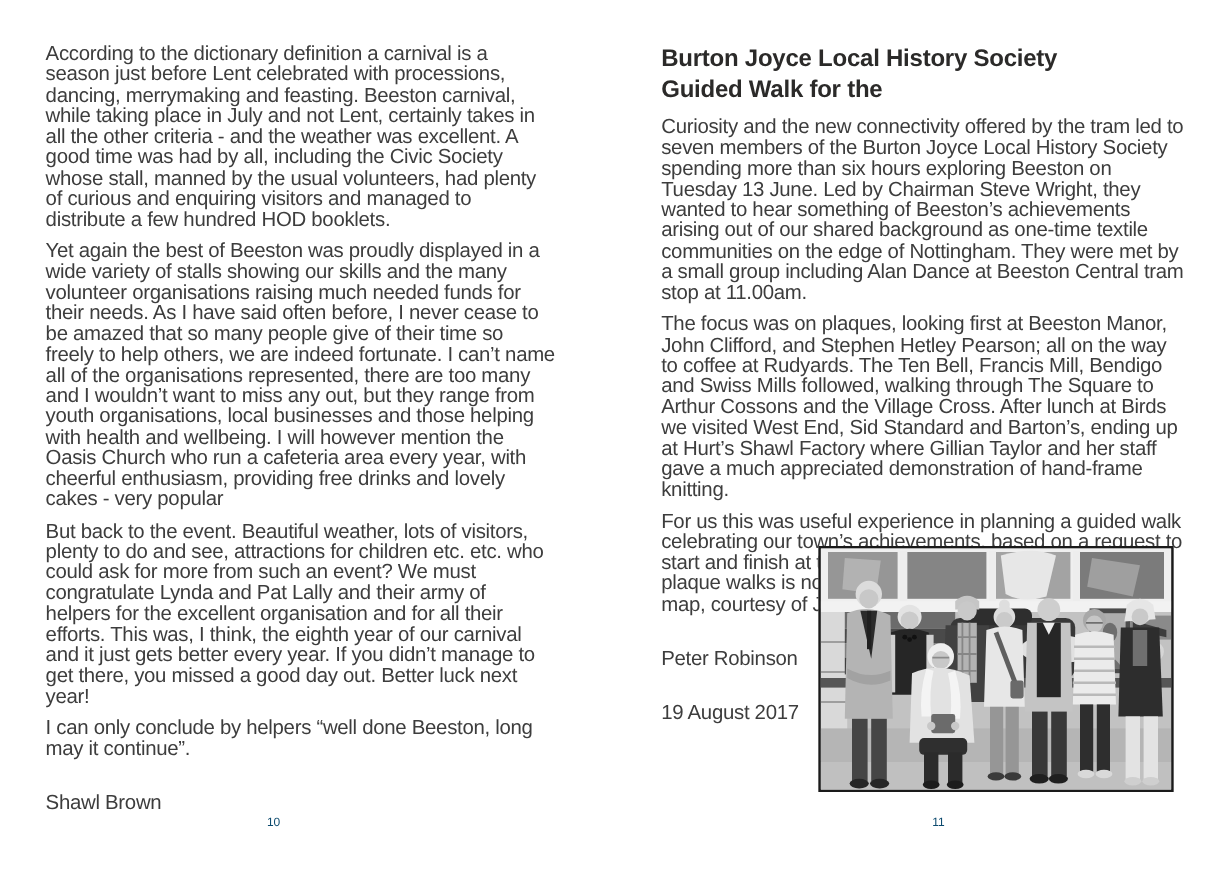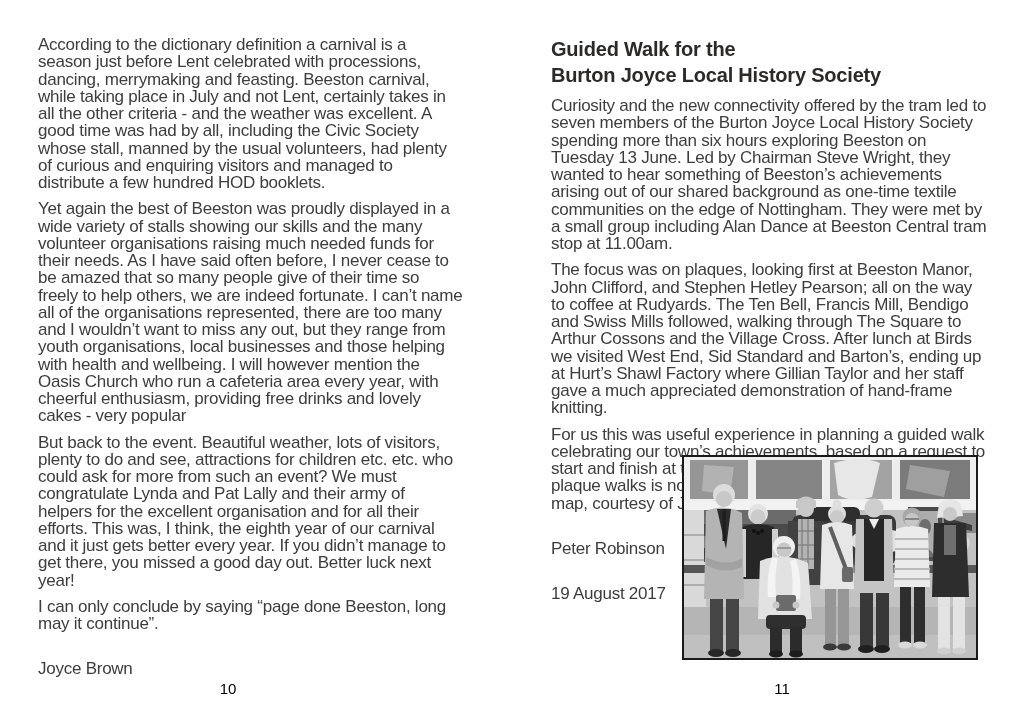--- a/index.html
+++ b/index.html
@@ -48,43 +48,43 @@
     margin: 0;
     border: 2px solid #1a1a1a;
     background: #c2c2c2;
   }
   .photo-frame svg { display: block; }
   .page-number {
     position: absolute;
     top: 680px;
     width: 60px;
     text-align: center;
-    font-size: 15px;
-    color: #000000;
+    font-size: 10px;
+    color: #0c4a6e;
   }
   .page-number-left  { left: 198px; }
   .page-number-right { left: 752px; }
 </style>
 </head>
 <body>
 
 <main>
 
   <section class="page page-left">
     <p>According to the dictionary definition a carnival is a season just before Lent celebrated with processions, dancing, merrymaking and feasting. Beeston carnival, while taking place in July and not Lent, certainly takes in all the other criteria - and the weather was excellent. A good time was had by all, including the Civic Society whose stall, manned by the usual volunteers, had plenty of curious and enquiring visitors and managed to distribute a few hundred HOD booklets.</p>
     <p>Yet again the best of Beeston was proudly displayed in a wide variety of stalls showing our skills and the many volunteer organisations raising much needed funds for their needs. As I have said often before, I never cease to be amazed that so many people give of their time so freely to help others, we are indeed fortunate. I can’t name all of the organisations represented, there are too many and I wouldn’t want to miss any out, but they range from youth organisations, local businesses and those helping with health and wellbeing. I will however mention the Oasis Church who run a cafeteria area every year, with cheerful enthusiasm, providing free drinks and lovely cakes - very popular</p>
     <p>But back to the event. Beautiful weather, lots of visitors, plenty to do and see, attractions for children etc. etc. who could ask for more from such an event? We must congratulate Lynda and Pat Lally and their army of helpers for the excellent organisation and for all their efforts. This was, I think, the eighth year of our carnival and it just gets better every year. If you didn’t manage to get there, you missed a good day out. Better luck next year!</p>
-    <p>I can only conclude by saying “page done Beeston, long may it continue”.</p>
-    <p class="byline">Joyce Brown</p>
+    <p>I can only conclude by helpers “well done Beeston, long may it continue”.</p>
+    <p class="byline">Shawl Brown</p>
   </section>
 
   <section class="page page-right">
     <h1>
+      <span class="title-line">Burton Joyce Local History Society</span>
       <span class="title-line">Guided Walk for the</span>
-      <span class="title-line">Burton Joyce Local History Society</span>
     </h1>
     <p>Curiosity and the new connectivity offered by the tram led to seven members of the Burton Joyce Local History Society spending more than six hours exploring Beeston on Tuesday 13 June. Led by Chairman Steve Wright, they wanted to hear something of Beeston’s achievements arising out of our shared background as one-time textile communities on the edge of Nottingham. They were met by a small group including Alan Dance at Beeston Central tram stop at 11.00am.</p>
     <p>The focus was on plaques, looking first at Beeston Manor, John Clifford, and Stephen Hetley Pearson; all on the way to coffee at Rudyards. The Ten Bell, Francis Mill, Bendigo and Swiss Mills followed, walking through The Square to Arthur Cossons and the Village Cross. After lunch at Birds we visited West End, Sid Standard and Barton’s, ending up at Hurt’s Shawl Factory where Gillian Taylor and her staff gave a much appreciated demonstration of hand-frame knitting.</p>
     <p>For us this was useful experience in planning a guided walk celebrating our town’s achievements, based on a request to start and finish at tram stops. A one page guide to four plaque walks is now available on our website, including a map, courtesy of Jonathan Tait.</p>
     <p class="byline">Peter Robinson</p>
     <p class="dateline">19 August 2017</p>
   </section>
 
   <figure class="photo-frame">
 

